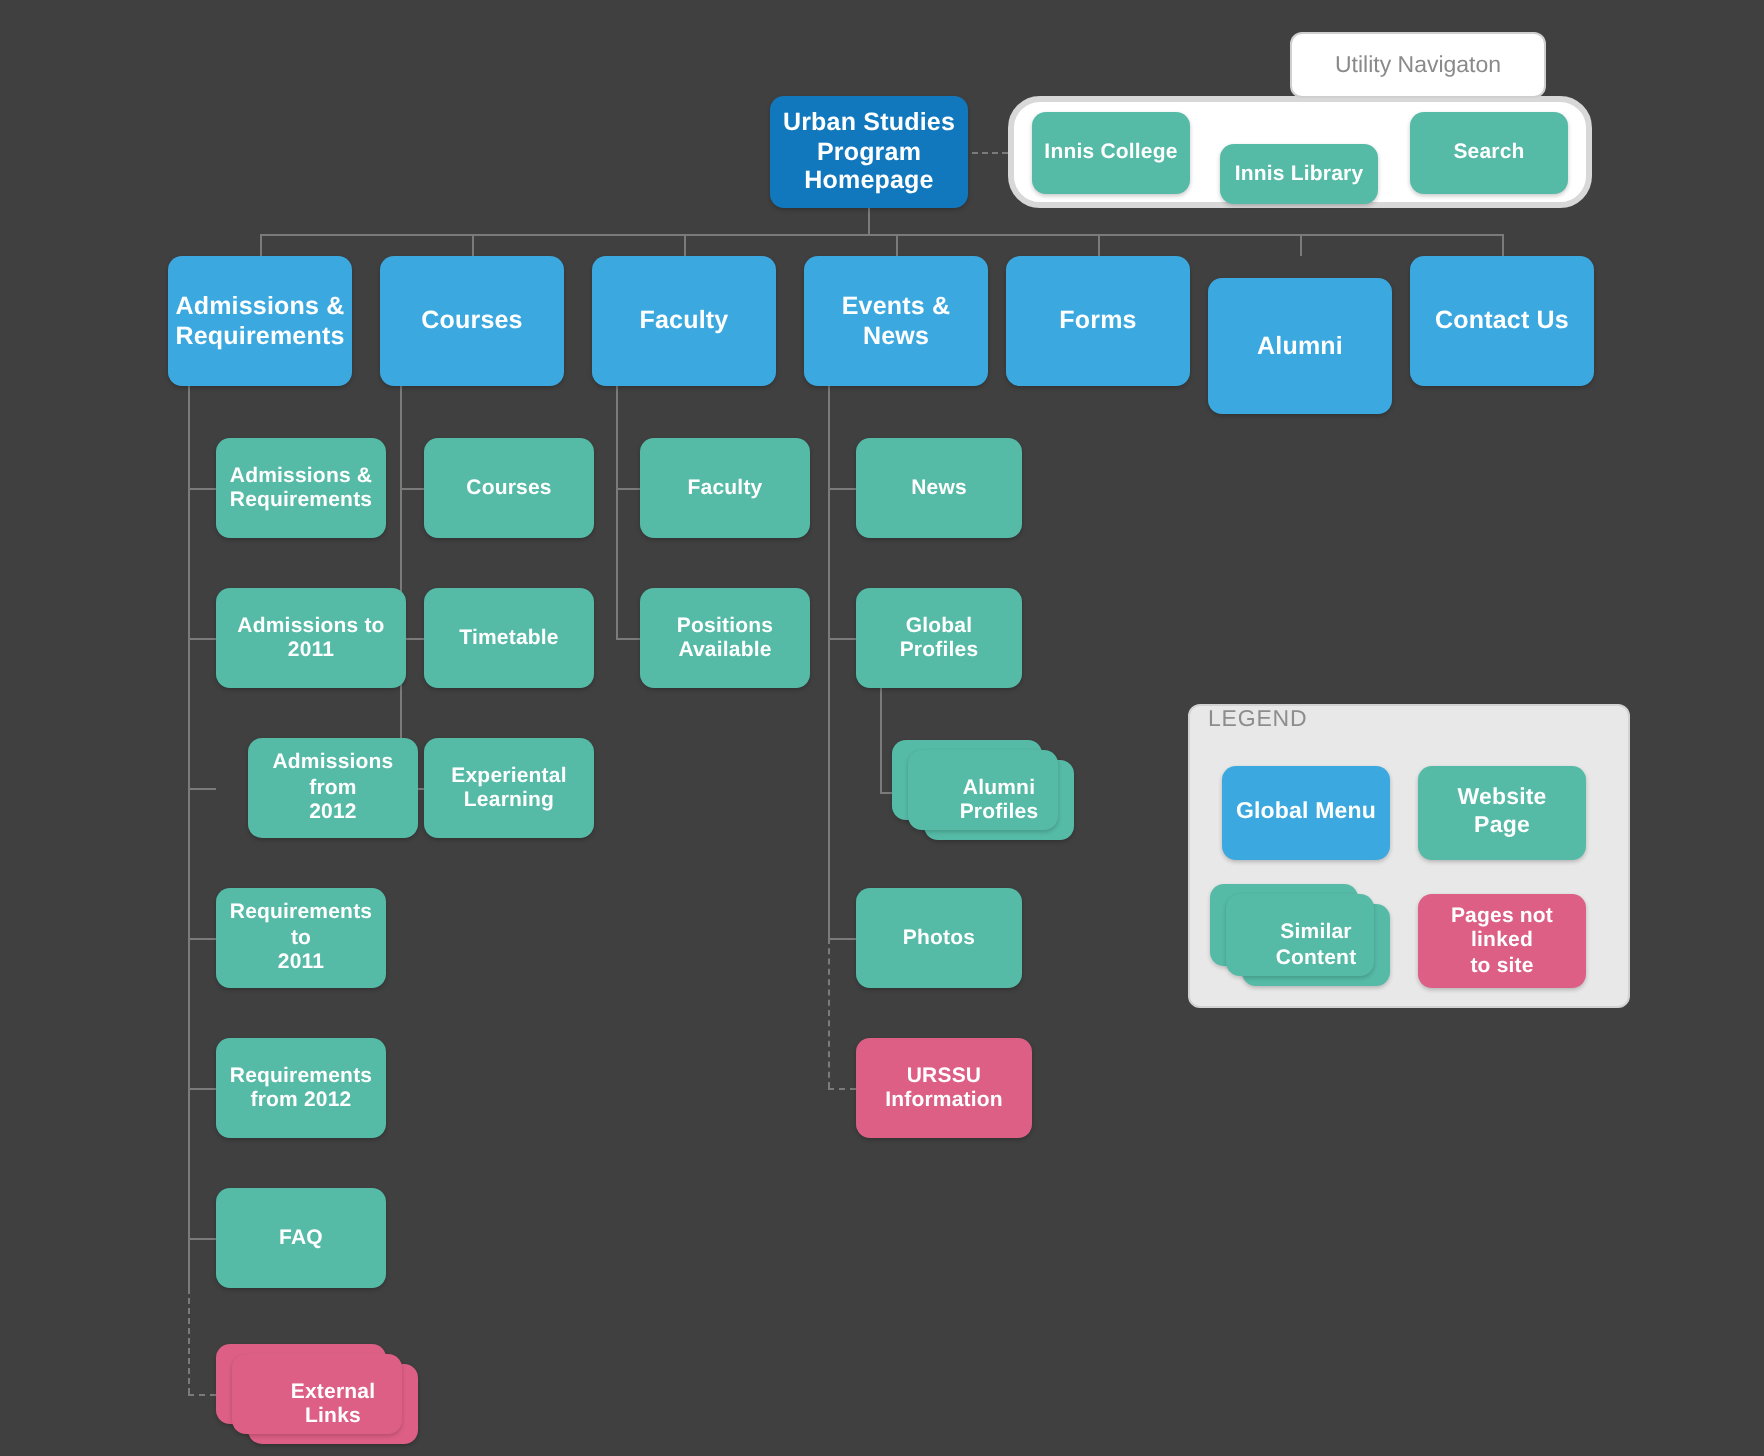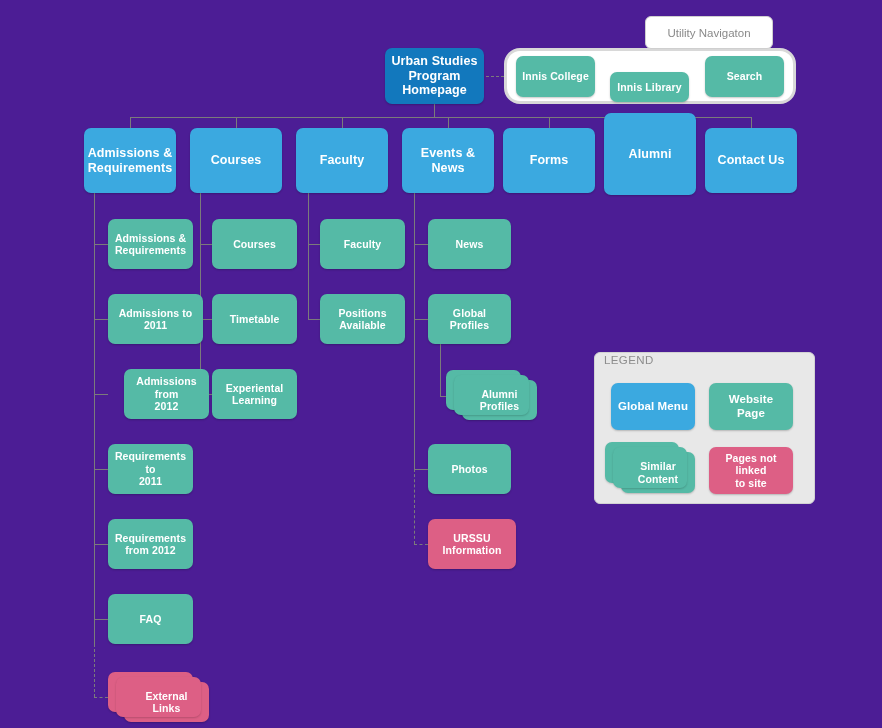--- a/index.html
+++ b/index.html
@@ -9,21 +9,21 @@
     background: #ffffff;
   }
   body {
     font-family: "Liberation Sans", sans-serif;
     -webkit-font-smoothing: antialiased;
   }
   #canvas {
     position: relative;
     width: 882px;
     height: 728px;
-    background: #4c1d95;
+    background: #404040;
     overflow: hidden;
   }
 
   
   .node {
     position: absolute;
     box-sizing: border-box;
     border-radius: 7px;
     display: flex;
     align-items: center;
@@ -181,21 +181,21 @@
   </div>
   <div class="node n-global" style="left:402px; top:128px; width:92px; height:65px;">
     <div>
       <span>Events &amp;</span>
       <span>News</span>
     </div>
   </div>
   <div class="node n-global" style="left:503px; top:128px; width:92px; height:65px;">
     <span>Forms</span>
   </div>
-  <div class="node n-global" style="left:604px; top:113px; width:92px; height:82px;">
+  <div class="node n-global" style="left:604px; top:139px; width:92px; height:68px;">
     <span>Alumni</span>
   </div>
   <div class="node n-global" style="left:705px; top:128px; width:92px; height:65px;">
     <span>Contact Us</span>
   </div>
 
   <div class="ln ln-v" style="left:94px; top:193px; height:451px;"></div>
   <div class="dash-v" style="left:94px; top:644px; height:53px;"></div>
   <div class="dash-h" style="left:94px; top:697px; width:14px;"></div>
 

